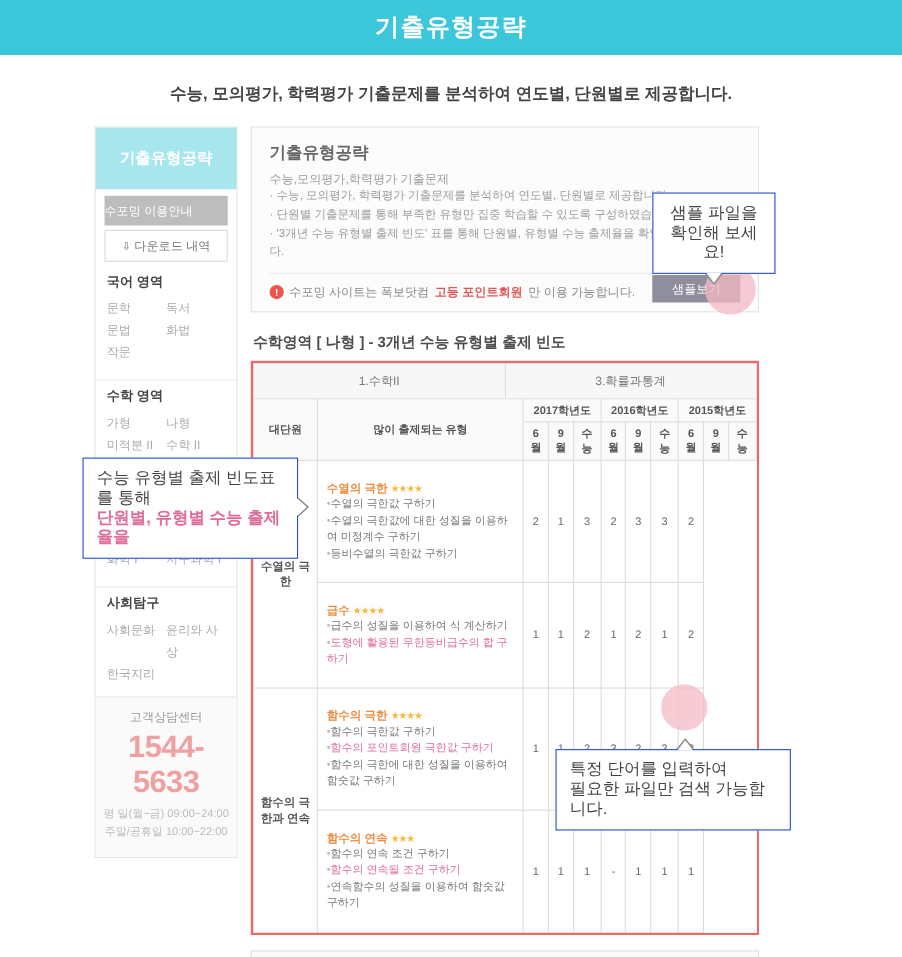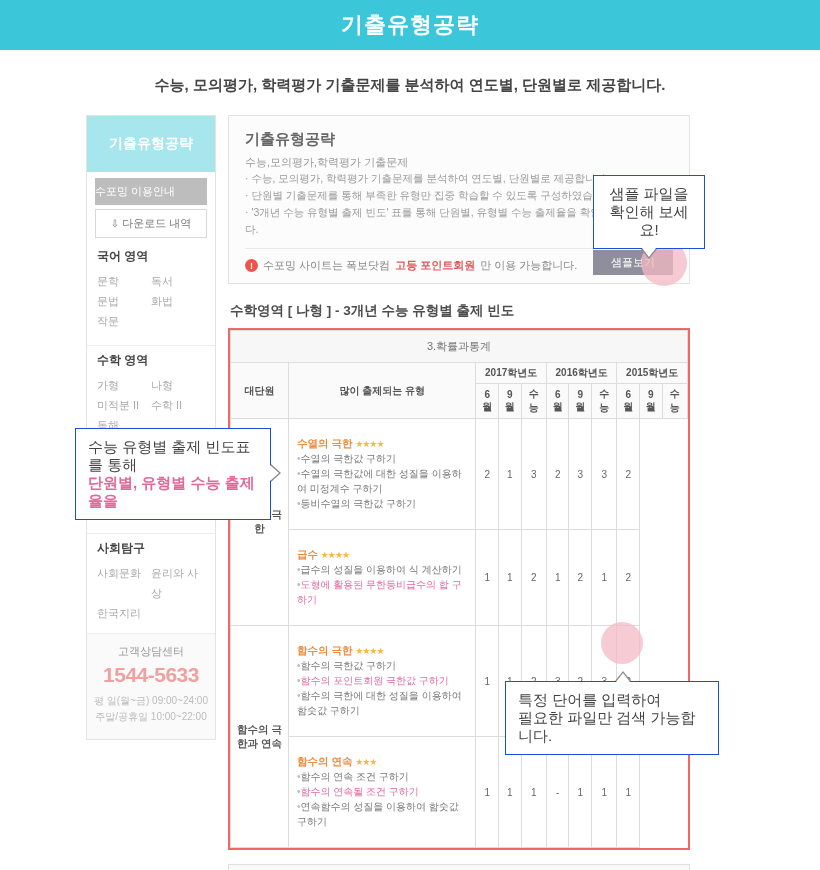--- a/index.html
+++ b/index.html
@@ -90,21 +90,21 @@
   }
   .sb-sep { border-top: 1px solid #ededed; margin: 4px 0; }
   .sb-call {
     border-top: 1px solid #ededed;
     background: #fafafa;
     text-align:center;
     padding: 10px 4px 14px 4px;
   }
   .sb-call .lbl { font-size: 11px; color: #999; }
   .sb-call .num {
-    font-size: 21px; color: #f1a0a0; font-weight: bold; letter-spacing: -0.5px;
+    font-size: 28px; color: #f1a0a0; font-weight: bold; letter-spacing: -0.5px;
     margin: 4px 0 6px 0;
   }
   .sb-call .hours { font-size: 10px; color: #bbb; line-height: 16px; }
 
   
   .content { width: 462px; }
   .panel {
     border: 1px solid #e3e3e3;
     background: #fcfcfc;
     padding: 14px 16px 10px 16px;
@@ -206,21 +206,21 @@
     left: 48px; bottom: -9px; width:0; height:0;
     border-left: 7px solid transparent; border-right:7px solid transparent;
     border-top: 9px solid #fff; z-index:2;
   }
   #callout-sample .tail2 {
     left: 47px; bottom: -11px; width:0; height:0;
     border-left: 8px solid transparent; border-right:8px solid transparent;
     border-top: 10px solid #8a8a8a; z-index:1;
   }
   #dot-sample { left: 641px; top: 240px; width: 46px; height: 46px; }
-  #callout-freq { left: 75px; top: 428px; width: 196px; }
+  #callout-freq { left: 75px; top: 416px; width: 196px; }
   #callout-freq .tail {
     right: -9px; top: 36px; width:0; height:0;
     border-top: 8px solid transparent; border-bottom: 8px solid transparent;
     border-left: 9px solid #fff; z-index:2;
   }
   #callout-freq .tail2 {
     right: -11px; top: 35px; width:0; height:0;
     border-top: 9px solid transparent; border-bottom: 9px solid transparent;
     border-left: 10px solid #8a8a8a; z-index:1;
   }
@@ -319,20 +319,21 @@
         <b>고등 포인트회원</b>
         <span>만 이용 가능합니다.</span>
       </div>
       <button class="sample-btn">샘플보기</button>
     </div>
 
     <div class="sec-title">수학영역 [ 나형 ] - 3개년 수능 유형별 출제 빈도</div>
 
     <div class="redbox">
       <div class="tabs">
+        <div class="tab">1.수학II</div>
         <div class="tab">3.확률과통계</div>
       </div>
 
       <table class="freq">
         <thead>
           <tr>
             <th rowspan="2">대단원</th>
             <th rowspan="2">많이 출제되는 유형</th>
             <th colspan="3">2017학년도</th>
             <th colspan="3">2016학년도</th>

